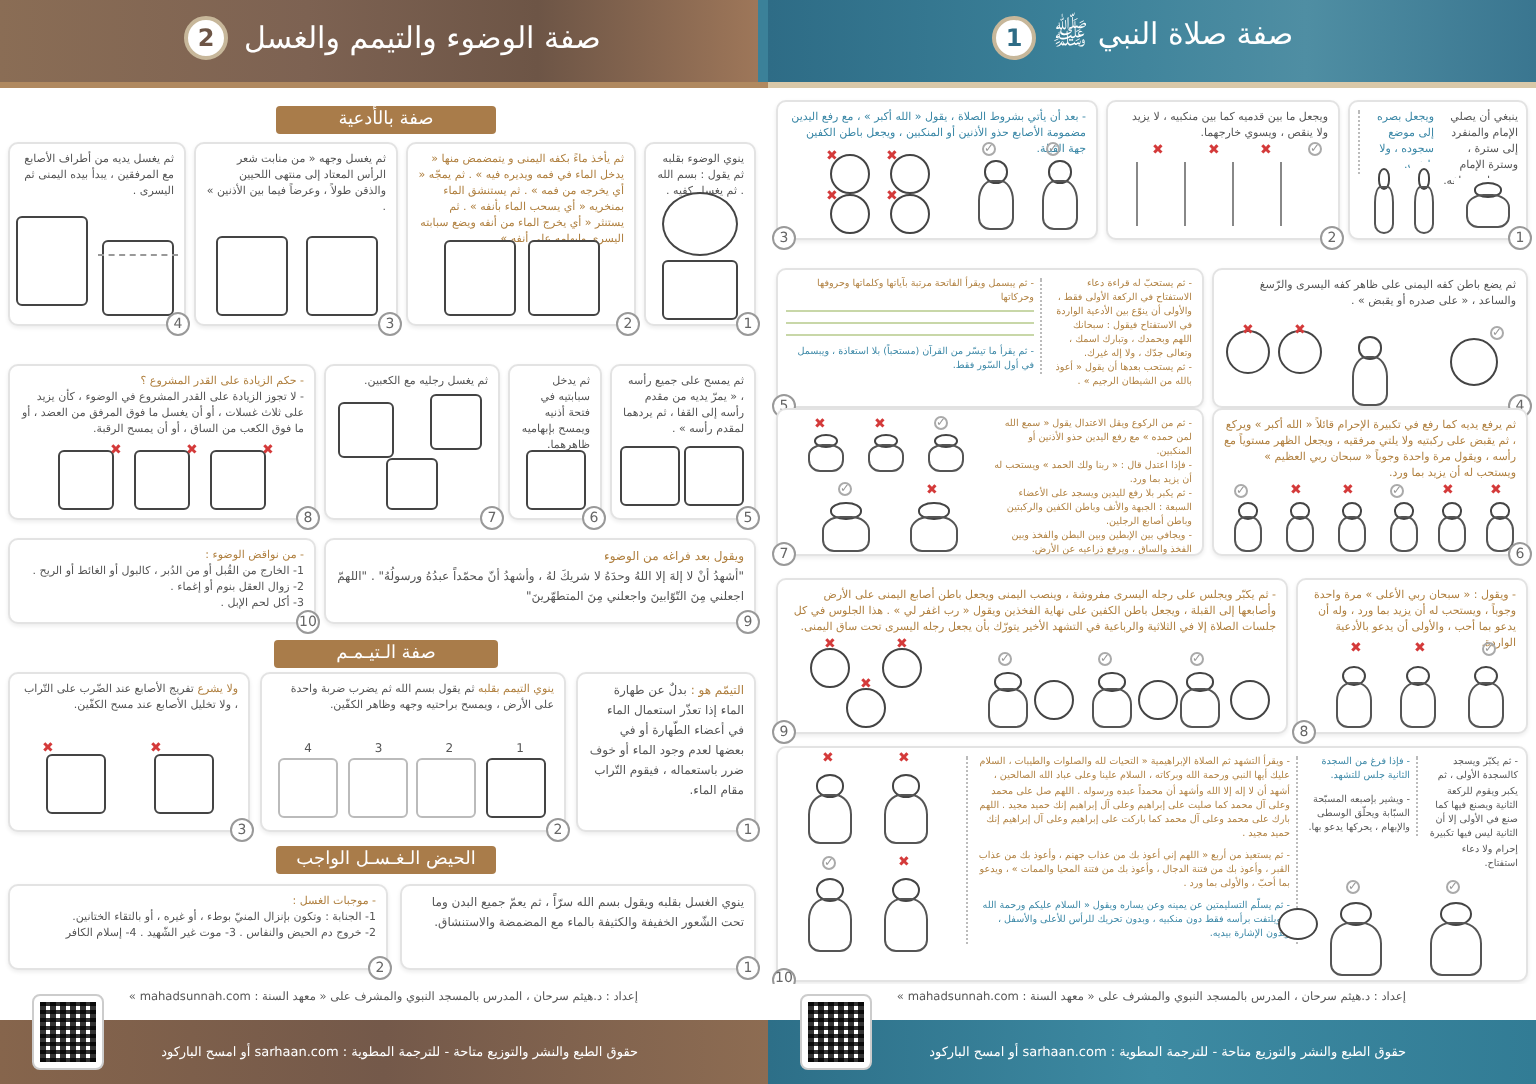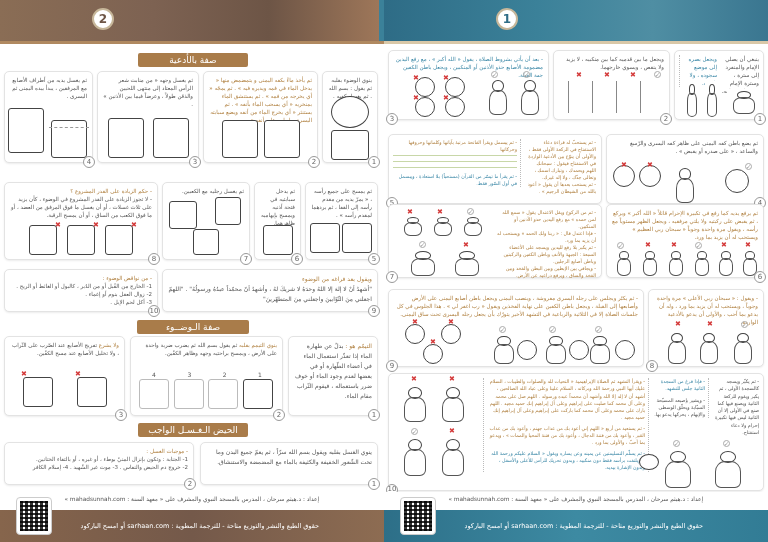--- a/index.html
+++ b/index.html
@@ -41,20 +41,21 @@
 repeating-linear-gradient(90deg,#333 0 3px,#fff 3px 5px),
 repeating-linear-gradient(0deg,#333 0 2px,#fff 2px 4px);background-blend-mode:multiply}
 .dots{position:absolute;border-top:1px dashed #999}
 </style>
 </head>
 <body>
 
 <div class="page" id="left">
   <div class="banner">
     <div class="btitle">
+      <span>صفة الوضوء والتيمم والغسل</span>
       <span class="bnum">2</span>
     </div>
   </div>
   <div class="bstripe"></div>
 
   <div class="secthead" style="left:138px;top:53px;width:110px">صفة بالأدعية</div>
 
   <div class="card" style="left:322px;top:71px;width:56px;height:92px">
     <div>ينوي الوضوء بقلبه ثم يقول : بسم الله . ثم يغسل كفيه .</div>
     <div class="img" style="left:8px;top:24px;width:38px;height:32px;border-radius:50%"></div>
@@ -124,21 +125,21 @@
   </div>
 
   <div class="card" style="left:4px;top:269px;width:154px;height:43px">
     <div class="hl">- من نواقض الوضوء :</div>
     <div>1- الخارج من القُبل أو من الدُبر ، كالبول أو الغائط أو الريح .</div>
     <div>2- زوال العقل بنوم أو إغماء .</div>
     <div>3- أكل لحم الإبل .</div>
     <div class="num r">10</div>
   </div>
 
-  <div class="secthead" style="left:137px;top:320px;width:112px">صفة الـوضــوء</div>
+  <div class="secthead" style="left:137px;top:320px;width:112px">صفة الـتيـمـم</div>
 
   <div class="card" style="left:288px;top:336px;width:90px;height:80px;font-size:6px;line-height:10px">
     <span class="hl">التيمّم هو :</span>
     <span>بدلٌ عن طهارة الماء إذا تعذّر استعمال الماء في أعضاء الطّهارة أو في بعضها لعدم وجود الماء أو خوف ضرر باستعماله ، فيقوم التّراب مقام الماء.</span>
     <div class="num r">1</div>
   </div>
 
   <div class="card" style="left:130px;top:336px;width:153px;height:80px">
     <span class="hl">ينوي التيمم بقلبه</span>
     <span>ثم يقول بسم الله ثم يضرب ضربة واحدة على الأرض ، ويمسح براحتيه وجهه وظاهر الكفّين.</span>
@@ -182,20 +183,21 @@
     <span>حقوق الطبع والنشر والتوزيع متاحة - للترجمة المطوية : sarhaan.com أو امسح الباركود</span>
   </div>
   <div class="qr">
       <i></i>
     </div>
 </div>
 
 <div class="page" id="right">
   <div class="banner">
     <div class="btitle">
+      <span>صفة صلاة النبي ﷺ</span>
       <span class="bnum">1</span>
     </div>
   </div>
   <div class="bstripe"></div>
 
   <div class="card" style="left:290px;top:50px;width:90px;height:70px">
     <div style="position:absolute;right:4px;top:4px;width:40px">ينبغي أن يصلي الإمام والمنفرد إلى سترة ، وسترة الإمام سترة لمن خلفه.</div>
     <div class="bl" style="position:absolute;right:46px;top:4px;width:38px;border-left:1px dotted #bbb">ويجعل بصره إلى موضع سجوده ، ولا يلتفت.</div>
     <div class="fig" style="left:30px;top:30px;width:12px;height:36px"></div>
     <div class="fig" style="left:10px;top:30px;width:12px;height:36px"></div>

